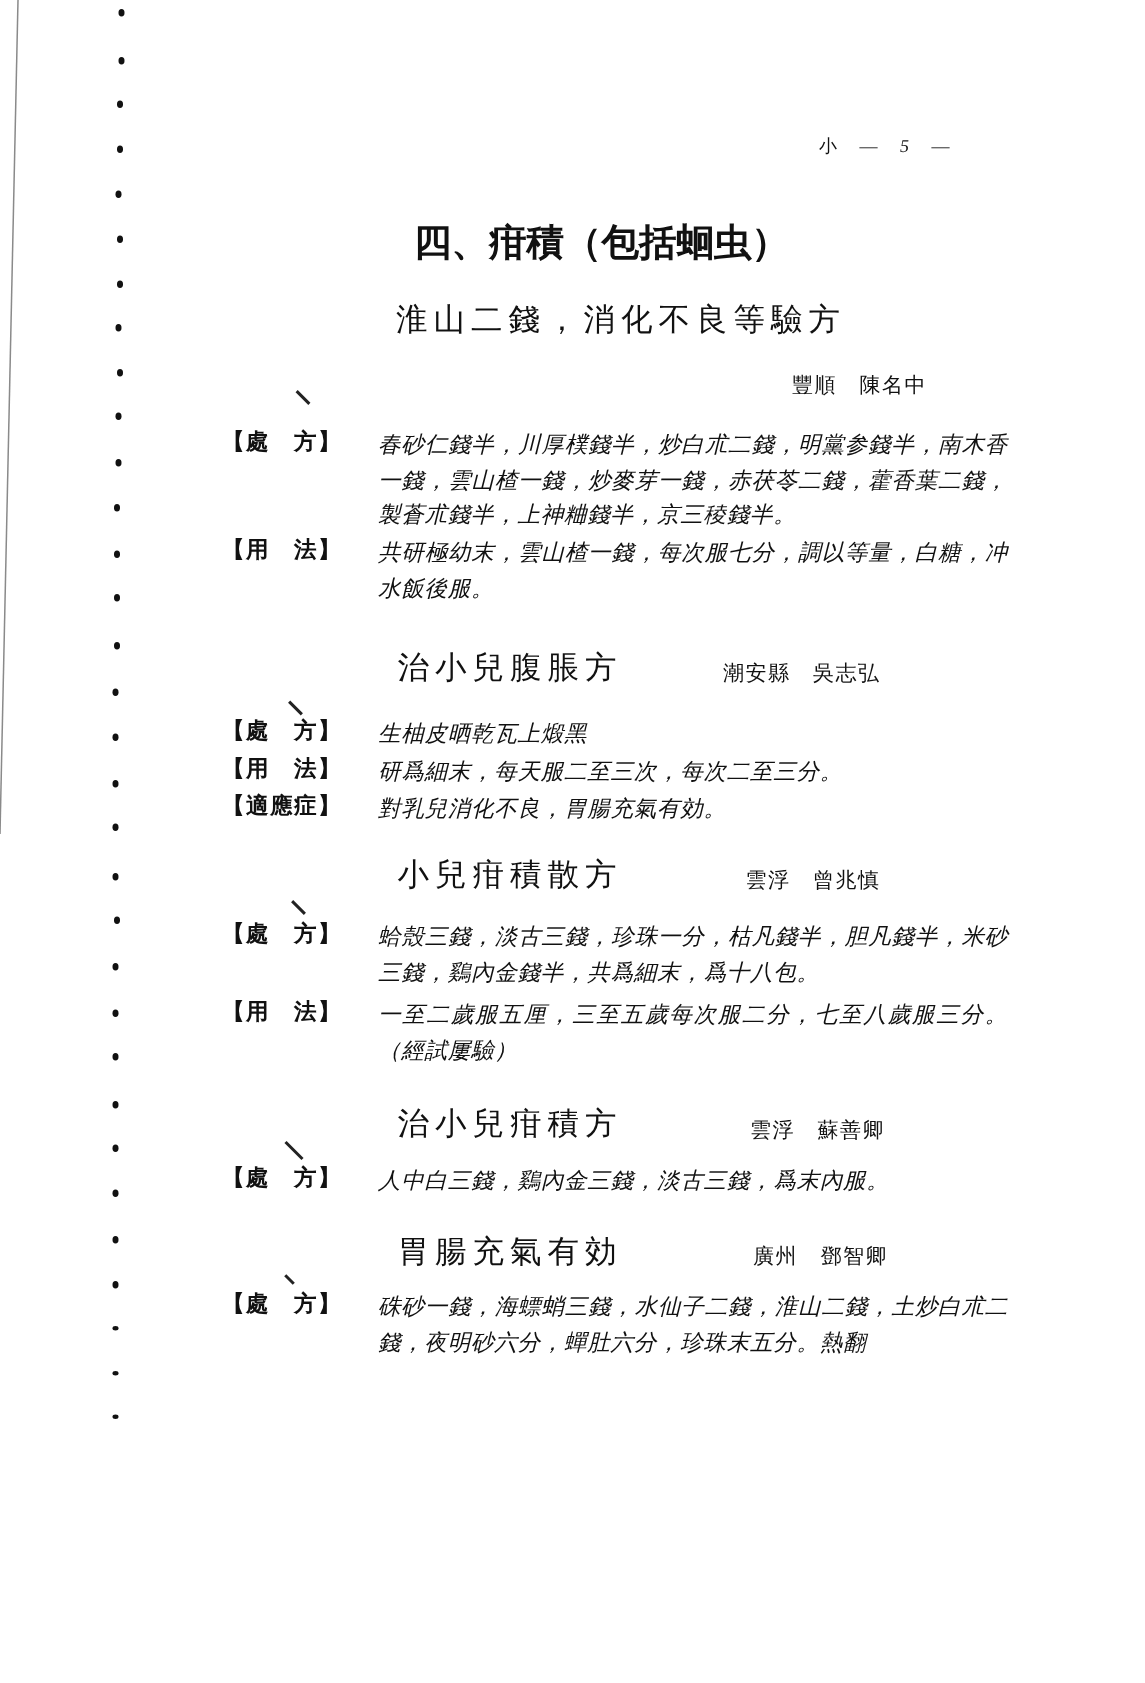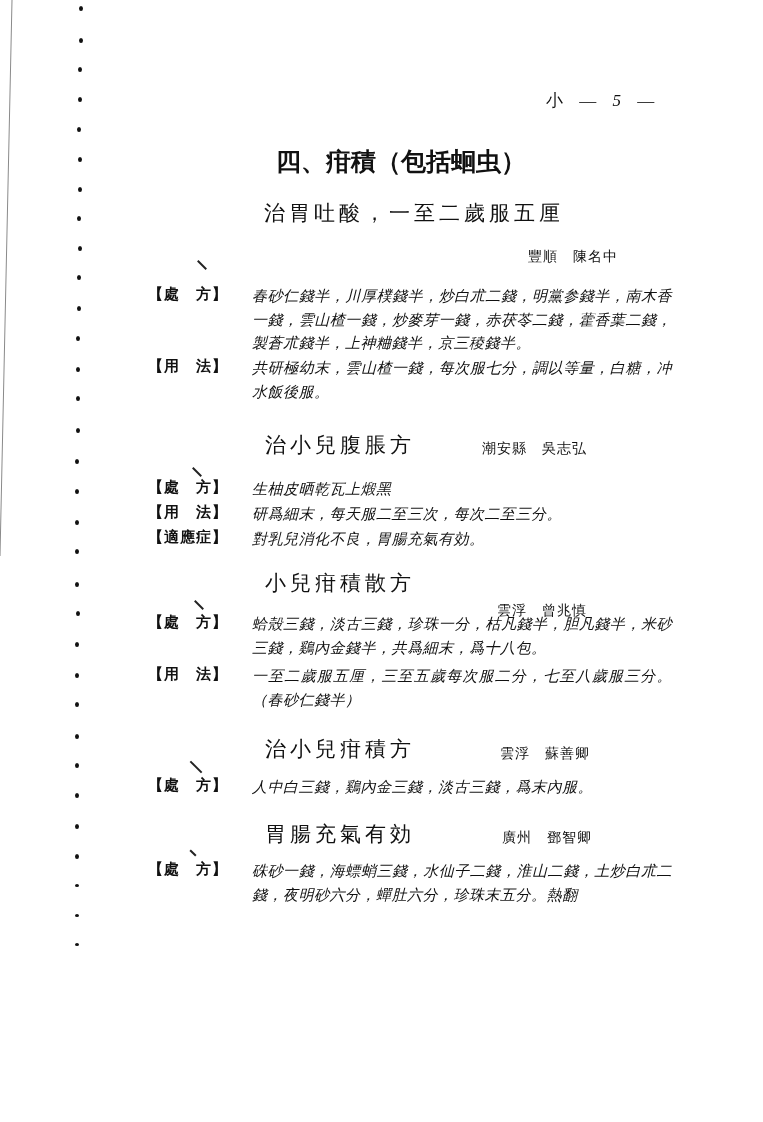--- a/index.html
+++ b/index.html
@@ -10,21 +10,21 @@
   }
   .edge-line {
     position: absolute; left: 0; top: 0; width: 14px; height: 556px;
   }
   .dots { position: absolute; left: 74px; top: 0; width: 10px; height: 960px; }
   .dot {
     position: absolute; width: 4px; height: 5px; background: #111;
     border-radius: 50%;
   }
   .page-num {
-    position: absolute; left: 546px; top: 89px; font-size: 17px;
+    position: absolute; left: 546px; top: 89px; font-size: 12px;
     font-family: "Liberation Serif", serif; letter-spacing: 6px;
   }
   .page-num .num { font-style: italic; }
   .chapter {
     position: absolute; left: 276px; top: 145px; font-size: 25px; font-weight: bold;
     font-family: "DejaVu Sans", sans-serif; letter-spacing: 0px; white-space: nowrap;
   }
   .sub {
     position: absolute; font-size: 21px; letter-spacing: 4px; white-space: nowrap;
     font-family: "DejaVu Serif", serif;
@@ -92,21 +92,21 @@
 
 <div class="page-num">
   <span>小</span>
   <span>—</span>
   <span class="num">5</span>
   <span>—</span>
 </div>
 
 <div class="chapter">四、疳積（包括蛔虫）</div>
 
-<div class="sub" style="left:264px;top:199px;">治胃吐酸，一至二歲服五厘</div>
+<div class="sub" style="left:264px;top:199px;">淮山二錢，消化不良等驗方</div>
 <div class="author" style="left:528px;top:248px;">豐順　陳名中</div>
 <div class="tick" style="left:196px;top:264px;"></div>
 <div class="row" style="top:285px;">
   <span class="label">【處　方】</span>
   <div class="body">春砂仁錢半，川厚樸錢半，炒白朮二錢，明黨参錢半，南木香一錢，雲山楂一錢，炒麥芽一錢，赤茯苓二錢，藿香葉二錢，製蒼朮錢半，上神粬錢半，京三稜錢半。</div>
 </div>
 <div class="row" style="top:357px;">
   <span class="label">【用　法】</span>
   <div class="body">共研極幼末，雲山楂一錢，每次服七分，調以等量，白糖，冲水飯後服。</div>
 </div>
@@ -121,29 +121,29 @@
 <div class="row" style="top:503px;">
   <span class="label">【用　法】</span>
   <div class="body">研爲細末，每天服二至三次，每次二至三分。</div>
 </div>
 <div class="row" style="top:528px;">
   <span class="label">【適應症】</span>
   <div class="body">對乳兒消化不良，胃腸充氣有効。</div>
 </div>
 
 <div class="sub" style="left:265px;top:569px;text-align:right;">小兒疳積散方</div>
-<div class="author" style="left:497px;top:602px;text-align:right;">雲浮　曾兆慎</div>
+<div class="author" style="left:497px;top:578px;text-align:right;">雲浮　曾兆慎</div>
 <div class="tick" style="left:193px;top:604px;"></div>
 <div class="row" style="top:613px;">
   <span class="label">【處　方】</span>
   <div class="body">蛤殼三錢，淡古三錢，珍珠一分，枯凡錢半，胆凡錢半，米砂三錢，鷄內金錢半，共爲細末，爲十八包。</div>
 </div>
 <div class="row" style="top:665px;">
   <span class="label">【用　法】</span>
-  <div class="body">一至二歲服五厘，三至五歲每次服二分，七至八歲服三分。（春砂仁錢半）</div>
+  <div class="body">一至二歲服五厘，三至五歲每次服二分，七至八歲服三分。（經試屢驗）</div>
 </div>
 
 <div class="sub" style="left:265px;top:735px;">治小兒疳積方</div>
 <div class="author" style="left:500px;top:745px;text-align:right;">雲浮　蘇善卿</div>
 <div class="tick" style="left:188px;top:766px;width:16px;"></div>
 <div class="row" style="top:776px;">
   <span class="label">【處　方】</span>
   <div class="body">人中白三錢，鷄內金三錢，淡古三錢，爲末內服。</div>
 </div>
 

